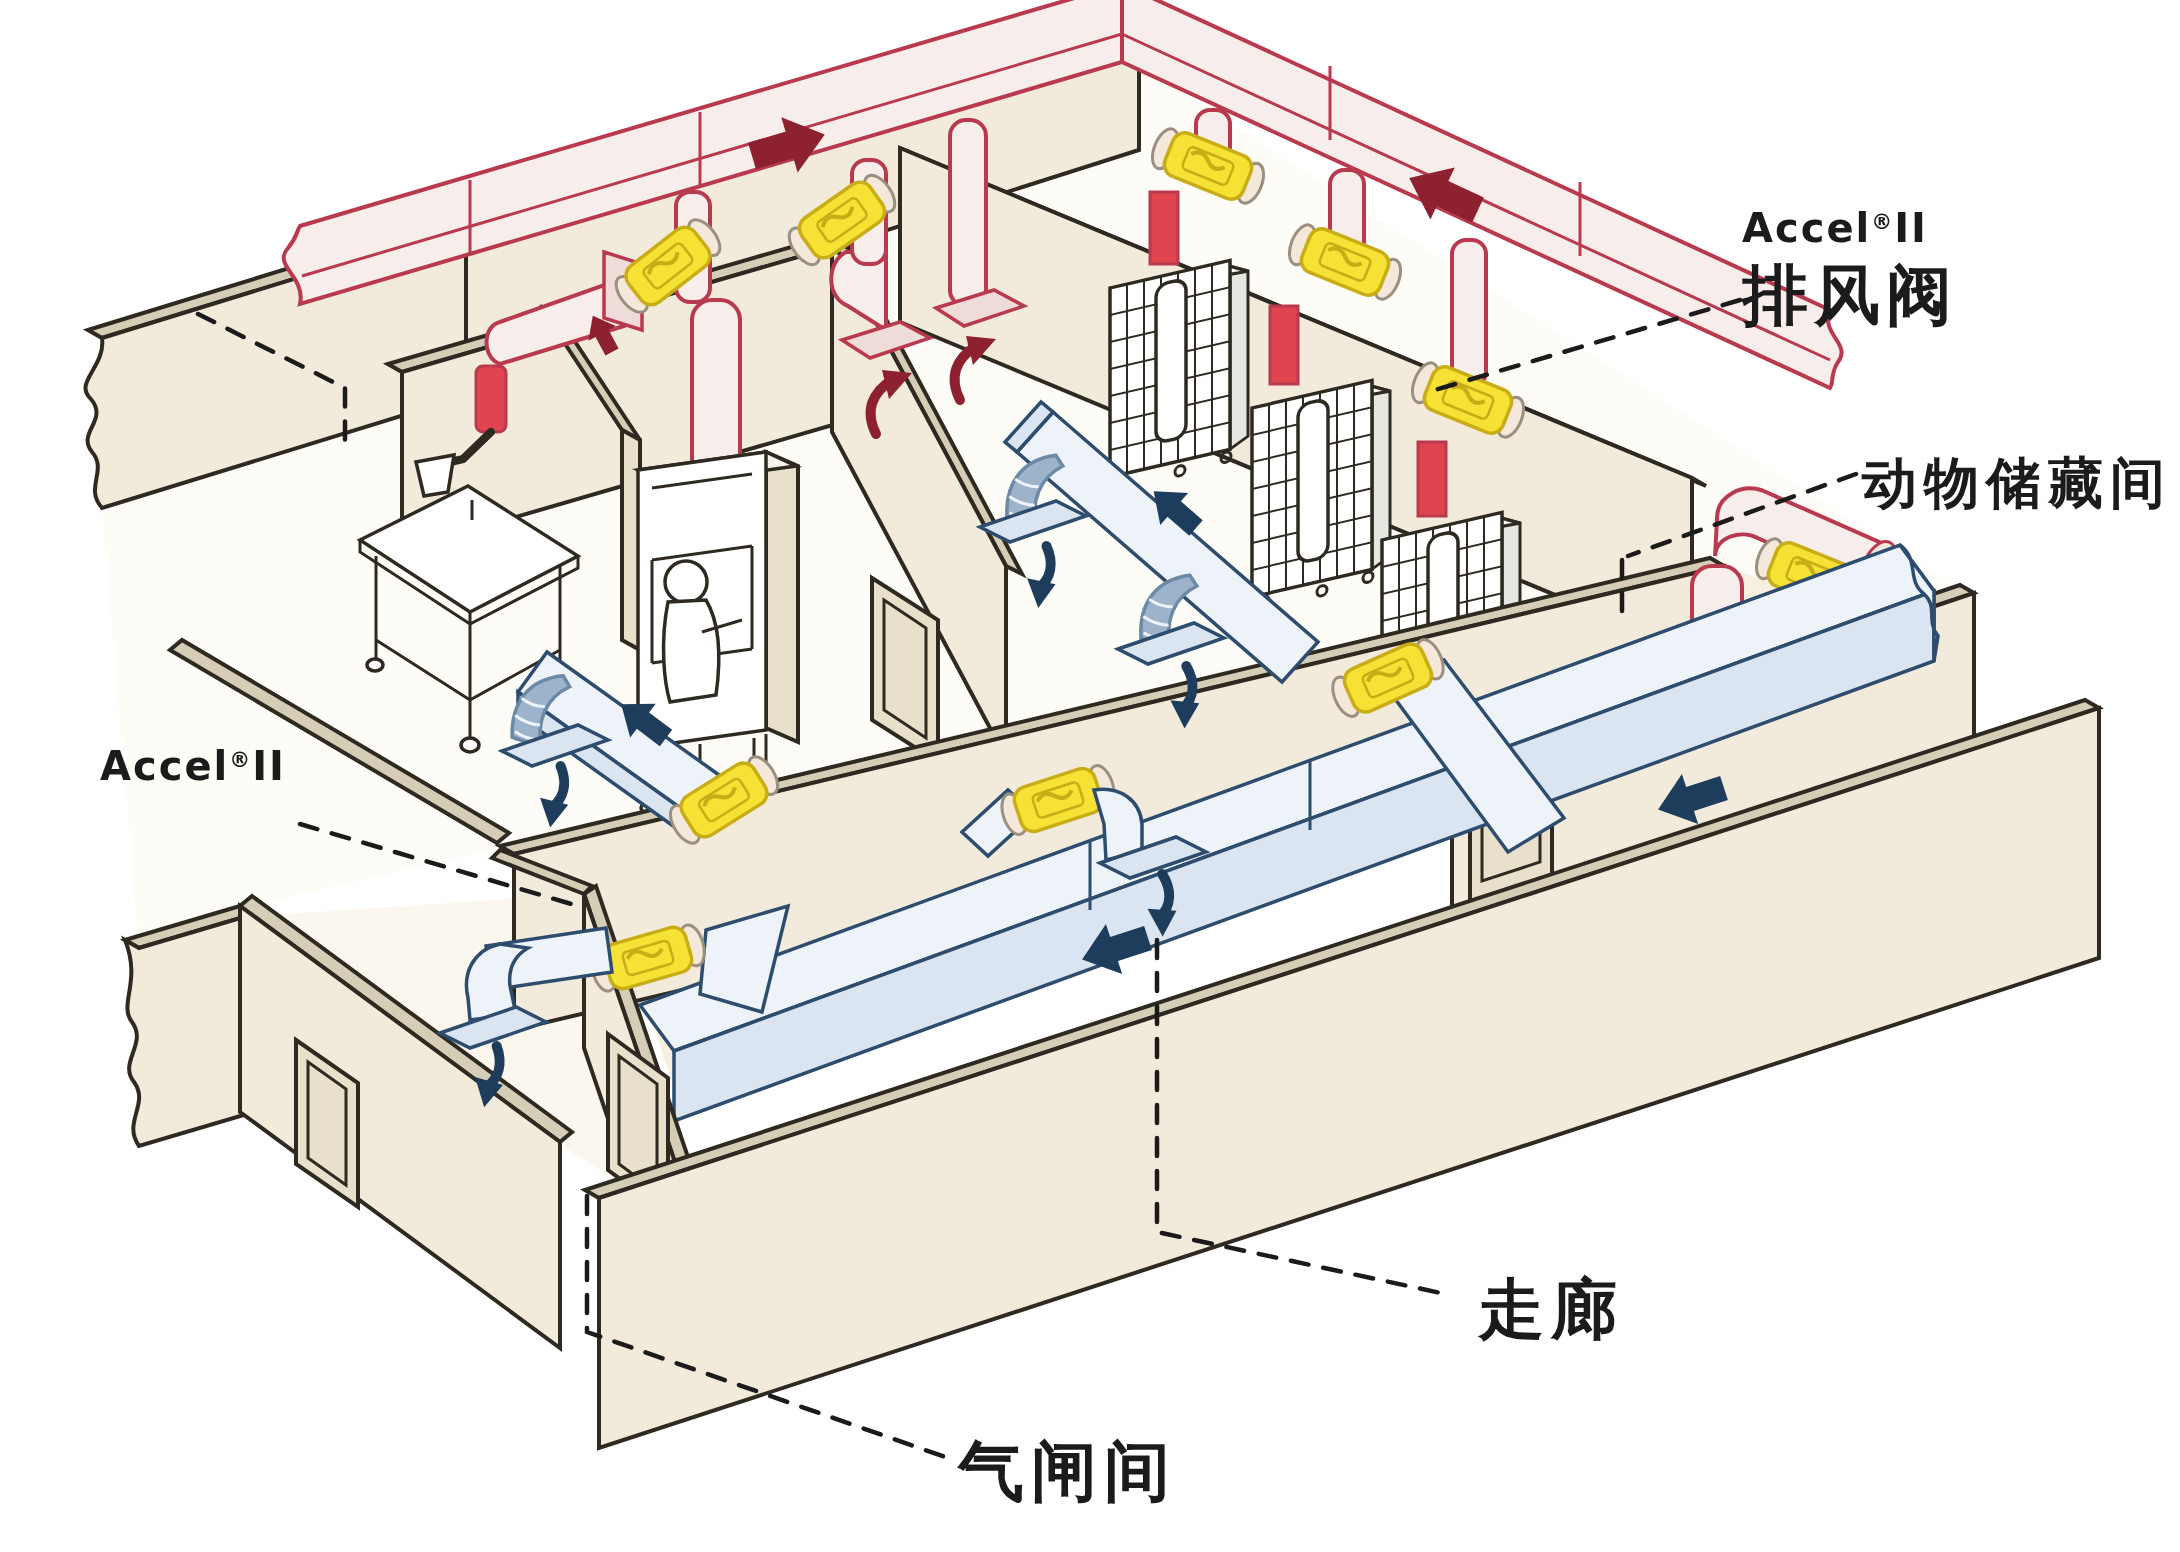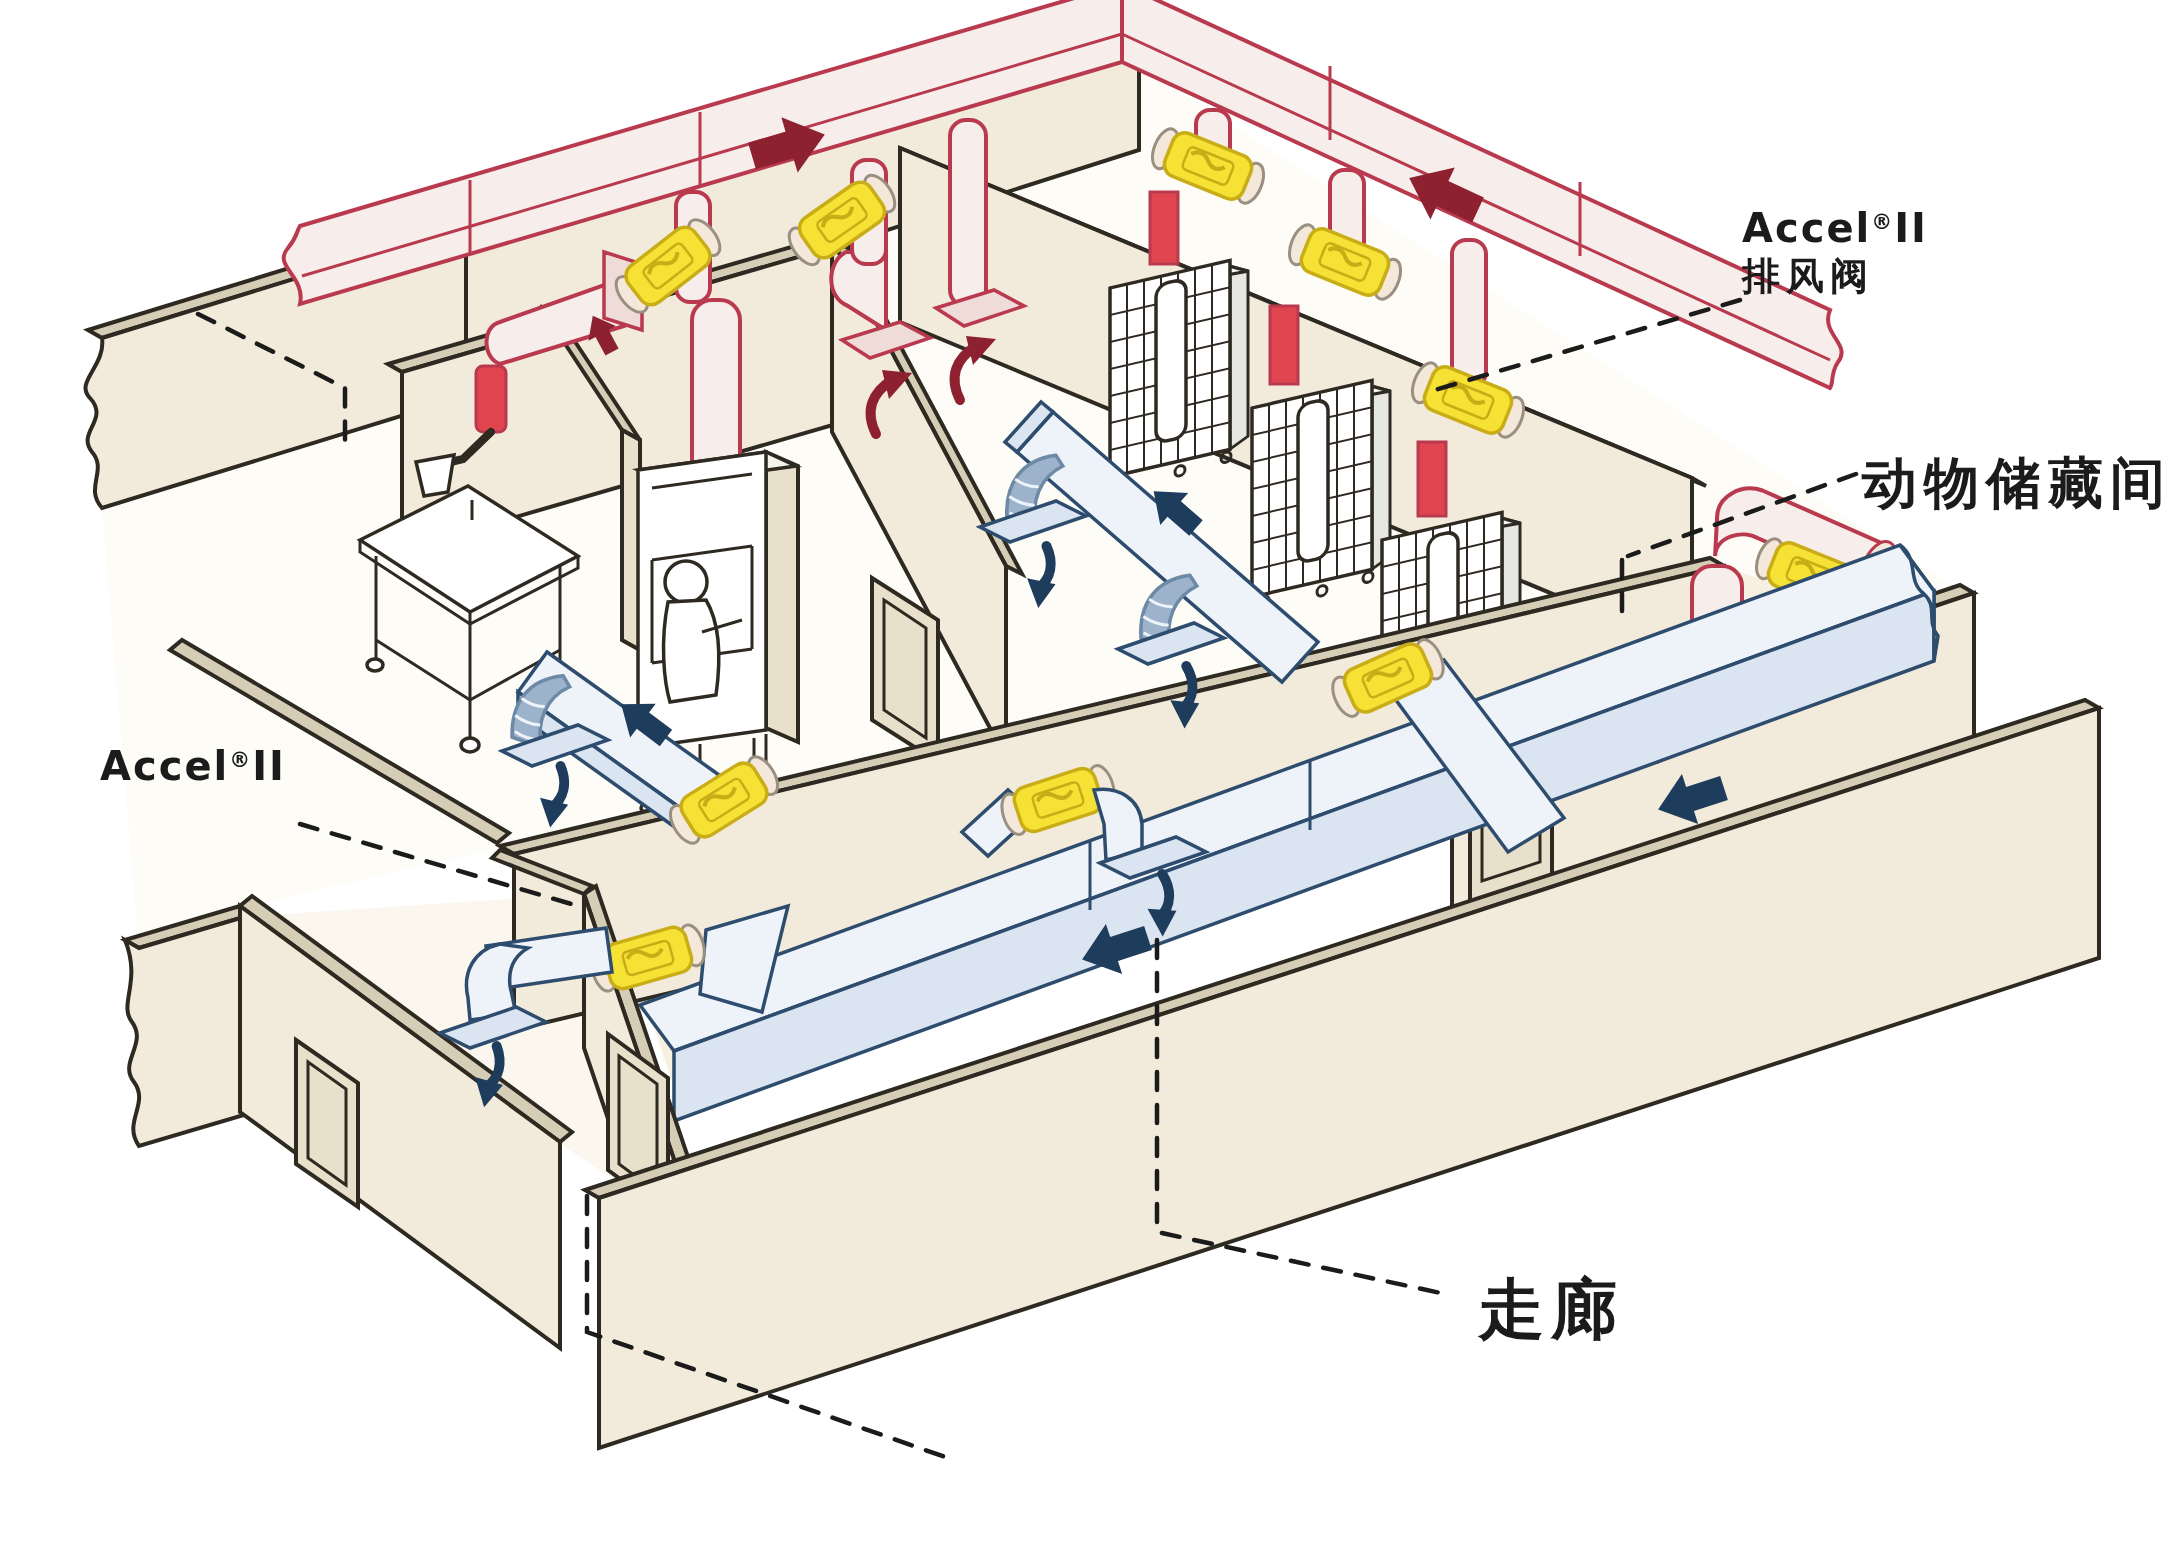--- a/index.html
+++ b/index.html
@@ -19,21 +19,21 @@
   .sd2{fill:var(--supside);stroke:var(--blueline);stroke-width:3.5}
   .wh{fill:#ffffff;stroke:var(--wallline);stroke-width:3.5}
   .thin{fill:none;stroke:var(--wallline);stroke-width:3}
   .rline{fill:none;stroke:var(--redline);stroke-width:3}
   .bline{fill:none;stroke:var(--blueline);stroke-width:3}
   .dash{stroke:var(--text);stroke-width:4.5;stroke-dasharray:18 15;fill:none;stroke-linecap:round}
   
   .lbl{position:absolute;color:var(--text);font-weight:600;font-size:55px;letter-spacing:7px;white-space:nowrap;margin-top:15px;}
   .lbl .brand{font-size:40px;letter-spacing:2px;font-weight:600;display:block;}
   .lbl .reg{font-size:21px;vertical-align:13px;}
-  .lbl .cn{display:block;font-size:38px;letter-spacing:6px;}
+  .lbl .cn{display:block;font-size:66px;letter-spacing:6px;}
   .big{font-size:66px;}
 </style>
 </head>
 <body>
 
 <div class="stage">
 <svg viewBox="0 0 2180 1552" width="2180" height="1552">
 <defs>
   <path id="barr" d="M0,-12 L34,-12 L34,-25 L66,0 L34,25 L34,12 L0,12 Z"></path>
   <g id="ncurl">
@@ -311,13 +311,14 @@
 </div>
 
 <div class="lbl" style="left:1862px;top:432px">动物储藏间</div>
 
 <div class="lbl" style="left:100px;top:728px">
   <span class="brand"><span>Accel</span><span class="reg">®</span><span>II</span></span>
 </div>
 
 <div class="lbl big" style="left:1478px;top:1250px">走廊</div>
 
+<div class="lbl big" style="left:958px;top:1412px">气闸间</div>
 </div>
 
 </body></html>

